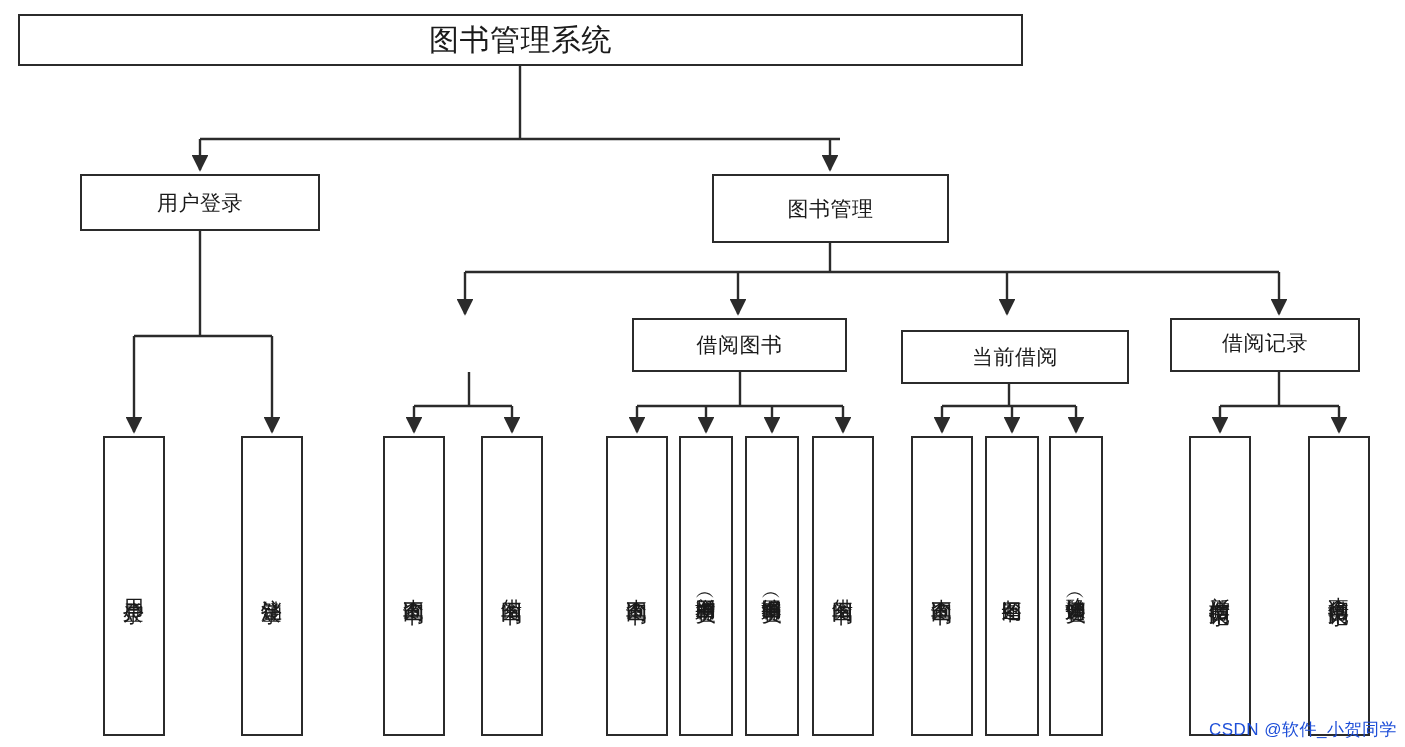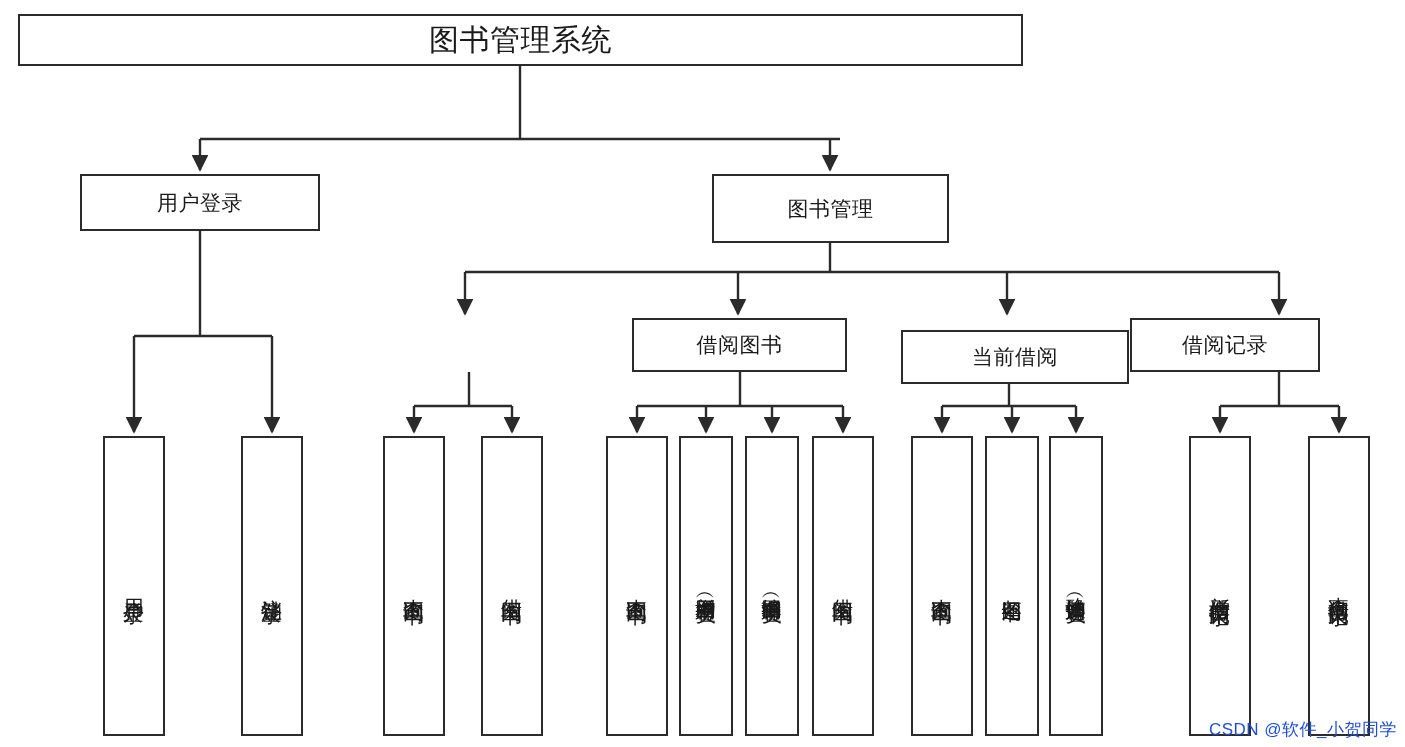--- a/index.html
+++ b/index.html
@@ -144,21 +144,21 @@
   <div class="node horiz" style="left: 712px; top: 174px; width: 237px; height: 69px;">
     <span class="label">图书管理</span>
   </div>
 
   <div class="node horiz" style="left: 632px; top: 318px; width: 215px; height: 54px;">
     <span class="label">借阅图书</span>
   </div>
   <div class="node horiz" style="left: 901px; top: 330px; width: 228px; height: 54px;">
     <span class="label">当前借阅</span>
   </div>
-  <div class="node horiz" style="left: 1130px; top: 318px; width: 190px; height: 54px;">
+  <div class="node horiz" style="left: 1170px; top: 318px; width: 190px; height: 54px; font-family: Liberation Mono, monospace;">
     <span class="label">借阅记录</span>
   </div>
 
   <div class="node vert" style="left: 103px; top: 436px; width: 62px; height: 300px;">
     <span class="label">用户登录</span>
   </div>
   <div class="node vert" style="left: 241px; top: 436px; width: 62px; height: 300px;">
     <span class="label">注销登录</span>
   </div>
 

